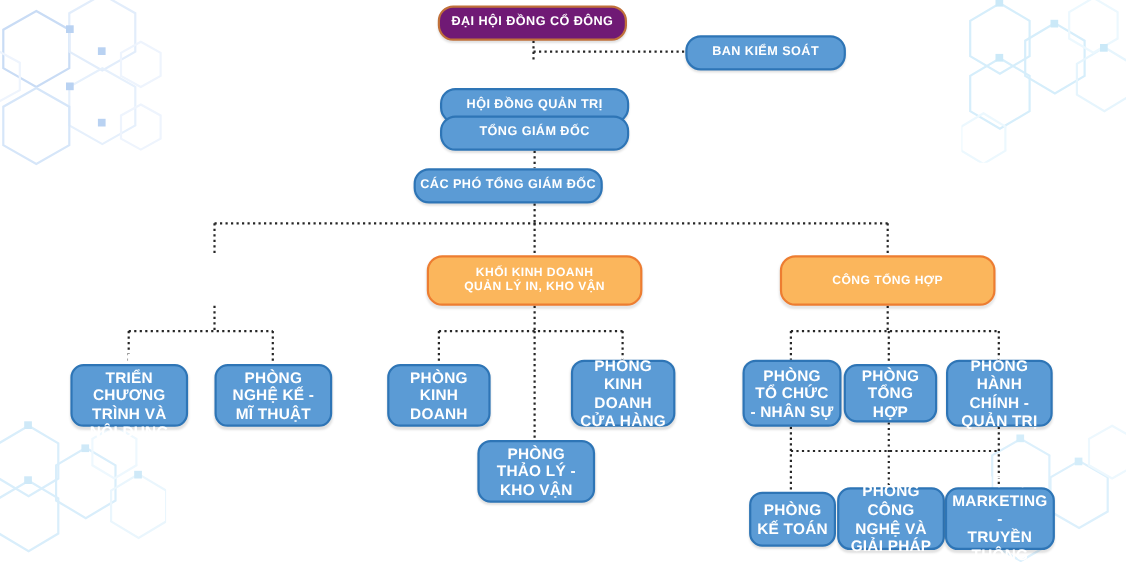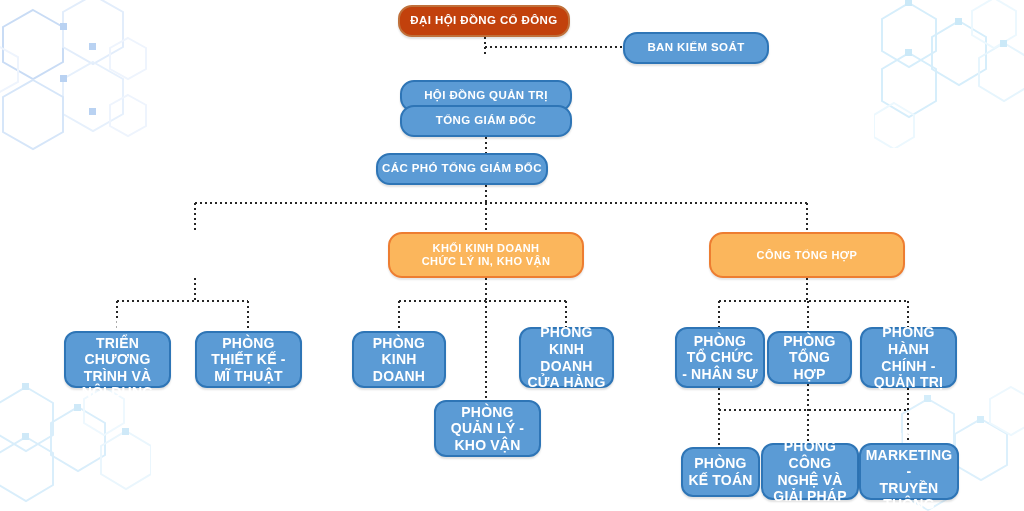--- a/index.html
+++ b/index.html
@@ -40,21 +40,21 @@
     background:#5b9bd5;
     border-color:#2e75b6;
     box-shadow:0 2px 2px rgba(0,0,0,.12);
   }
   .node.orange{
     background:#fbb65c;
     border-color:#ed7d31;
     box-shadow:0 2px 2px rgba(0,0,0,.10);
   }
   .node.orange-dark{
-    background:#c2410c;
+    background:#701a75;
     border-color:#c0703a;
     box-shadow:0 2px 2px rgba(0,0,0,.12);
   }
   .lvl1{font-size:11.5px;}
   .lvl2{font-size:11px;}
   .leaf{font-size:14px;letter-spacing:.2px;border-radius:12px;}
 
   svg#links{position:absolute;left:0;top:0;width:1024px;height:511px;z-index:1;}
   svg#links path,svg#links line{
     stroke:#262626;
@@ -188,51 +188,51 @@
     <span>TỔNG GIÁM ĐỐC</span>
   </div>
 
   <div class="node blue lvl1" style="left:376px;top:153px;width:172px;height:32px;">
     <span>CÁC PHÓ TỔNG GIÁM ĐỐC</span>
   </div>
 
 
   <div class="node orange lvl2" style="left:388px;top:232px;width:196px;height:46px;">
     <span>KHỐI KINH DOANH
-CHỨC LÝ IN, KHO VẬN</span>
+QUẢN LÝ IN, KHO VẬN</span>
   </div>
 
   <div class="node orange lvl2" style="left:709px;top:232px;width:196px;height:46px;">
     <span>CÔNG TỔNG HỢP</span>
   </div>
 
   <div class="node blue leaf" style="left:64px;top:331px;width:107px;height:57px;">
     <span>BAN PHÁT TRIỂN
 CHƯƠNG TRÌNH VÀ
 NỘI DUNG</span>
   </div>
 
   <div class="node blue leaf" style="left:195px;top:331px;width:107px;height:57px;">
-    <span>PHÒNG THIẾT KẾ -
+    <span>PHÒNG NGHỆ KẾ -
 MĨ THUẬT</span>
   </div>
 
   <div class="node blue leaf" style="left:352px;top:331px;width:94px;height:57px;">
     <span>PHÒNG
 KINH DOANH</span>
   </div>
 
   <div class="node blue leaf" style="left:519px;top:327px;width:95px;height:61px;">
     <span>PHÒNG
 KINH DOANH
 CỬA HÀNG</span>
   </div>
 
   <div class="node blue leaf" style="left:434px;top:400px;width:107px;height:57px;">
-    <span>PHÒNG QUẢN LÝ -
+    <span>PHÒNG THẢO LÝ -
 KHO VẬN</span>
   </div>
 
   <div class="node blue leaf" style="left:675px;top:327px;width:90px;height:61px;">
     <span>PHÒNG
 TỔ CHỨC
 - NHÂN SỰ</span>
   </div>
 
   <div class="node blue leaf" style="left:767px;top:331px;width:85px;height:53px;">

